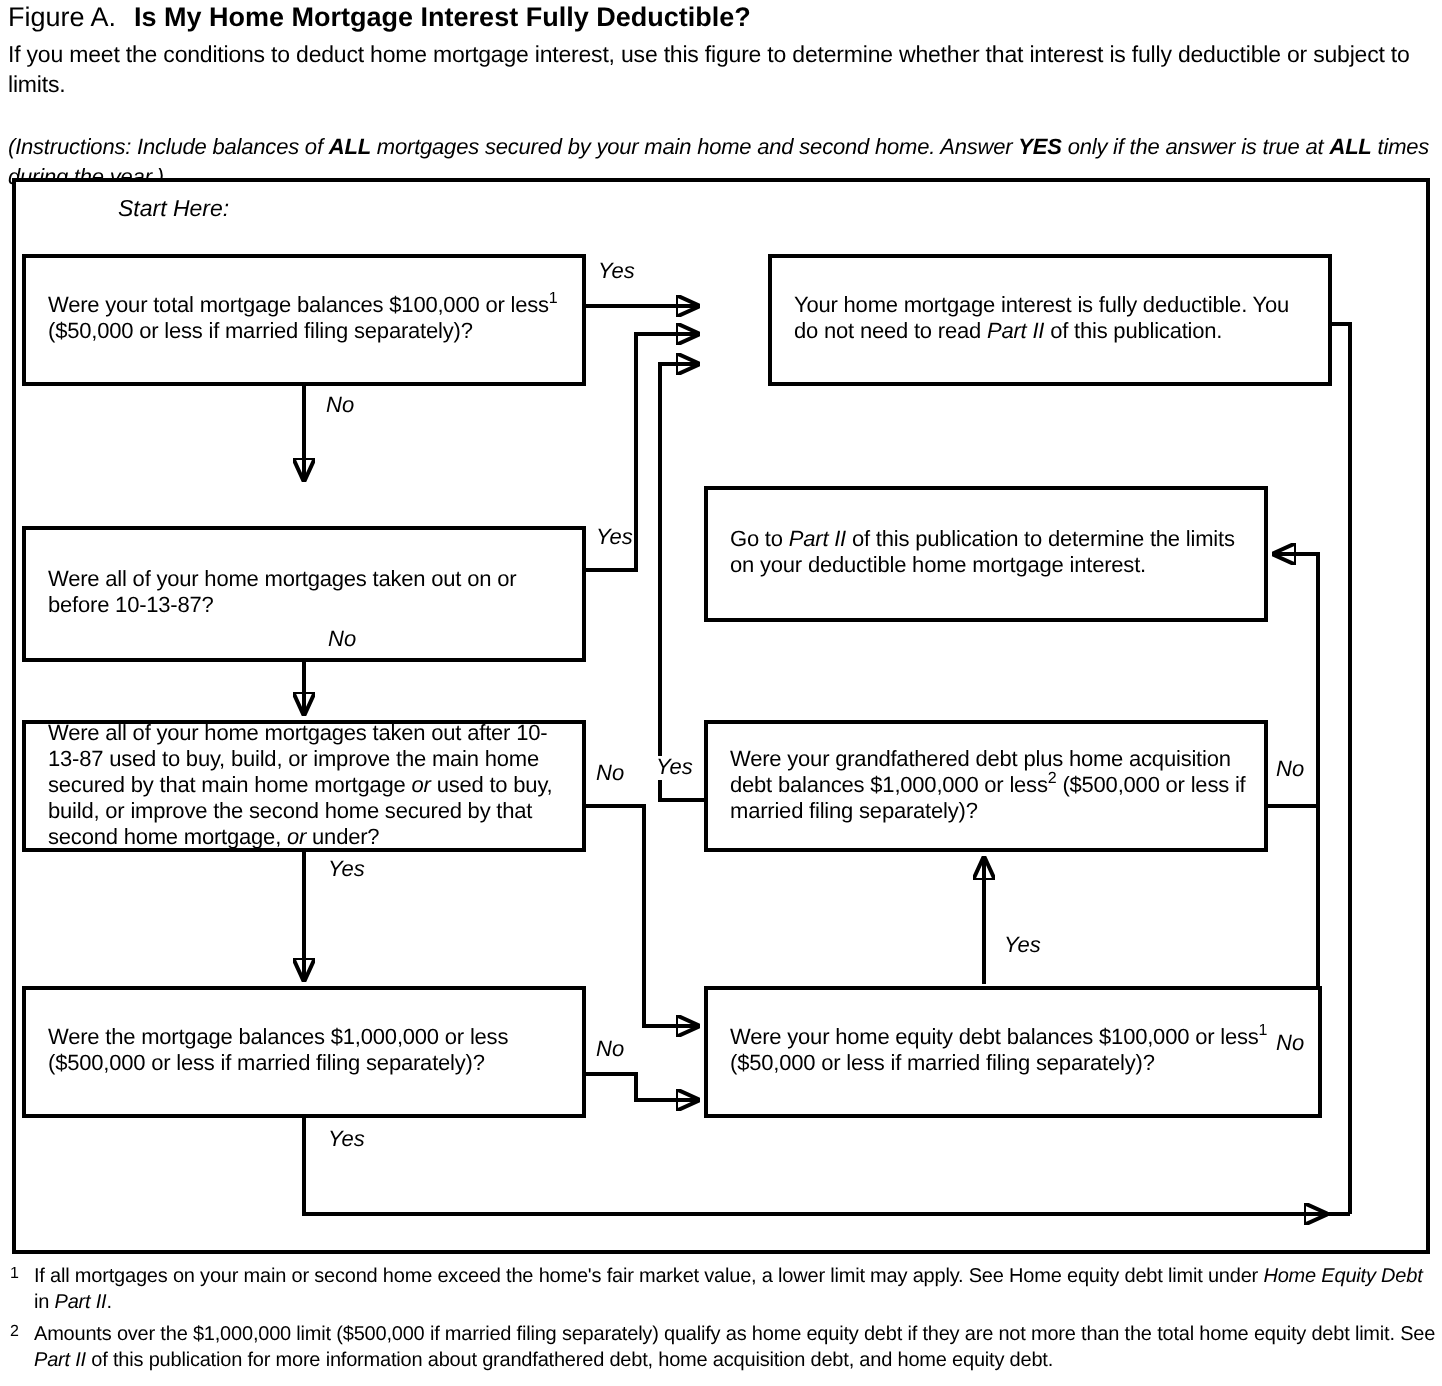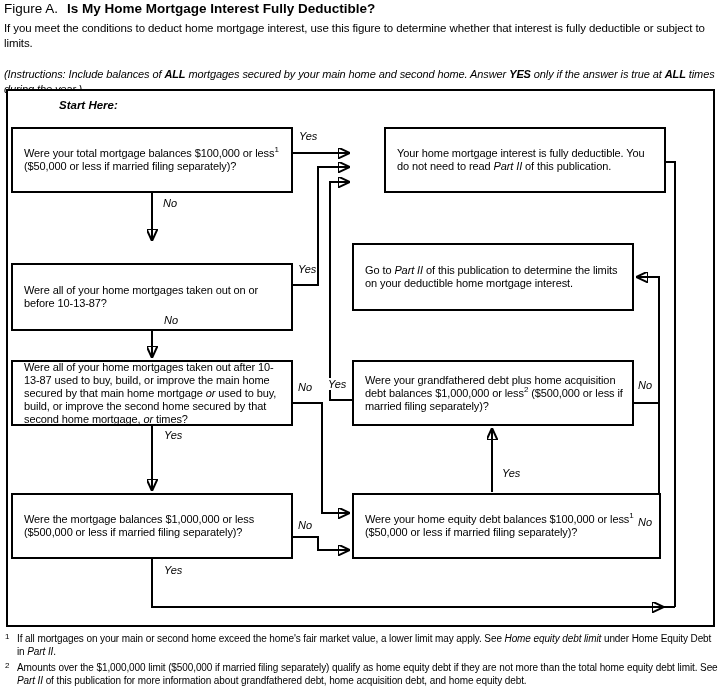--- a/index.html
+++ b/index.html
@@ -12,21 +12,21 @@
     overflow:hidden;
   }
   
   #figure-heading{position:absolute;left:4px;top:1px;font-size:13.5px;white-space:nowrap;}
   #figure-heading .fig-label{font-weight:normal;}
   #figure-heading .fig-title{font-weight:bold;margin-left:9px;}
   #intro-text{position:absolute;left:4px;top:21px;width:714px;font-size:11.5px;line-height:15px;letter-spacing:-0.1px;}
   #instructions-text{position:absolute;left:4px;top:67px;width:714px;font-size:11px;line-height:15px;letter-spacing:-0.1px;}
   
   #figure-frame{position:absolute;left:6px;top:89px;width:709px;height:538px;border:2px solid #000;box-sizing:border-box;background:#fff;}
-  #start-here{position:absolute;left:59px;top:99px;font-size:11.5px;font-weight:bold;font-style:italic;}
+  #start-here{position:absolute;left:59px;top:99px;font-size:11.5px;font-weight:normal;font-style:italic;}
   
   .fbox{
     position:absolute;border:2px solid #000;background:#fff;box-sizing:border-box;
     display:flex;align-items:center;
     font-size:11px;line-height:13px;letter-spacing:-0.1px;
     padding:2px 6px 2px 11px;
   }
   sup{font-size:8px;line-height:0;}
   #box-q1{left:11px;top:127px;width:282px;height:66px;}
   #box-r1{left:352px;top:127px;width:282px;height:66px;margin-left:32px;}
@@ -118,21 +118,21 @@
   <div class="fbox" id="box-r1">
       <span><span>Your home mortgage interest is fully deductible. You do not need to read </span><span style="font-style: italic;">Part II</span><span> of this publication.</span></span>
     </div>
   <div class="fbox" id="box-q2">
       <span><span>Were all of your home mortgages taken out on or before 10-13-87?</span></span>
     </div>
   <div class="fbox" id="box-r2">
       <span><span>Go to </span><span style="font-style: italic;">Part II</span><span> of this publication to determine the limits on your deductible home mortgage interest.</span></span>
     </div>
   <div class="fbox" id="box-q3">
-      <span><span>Were all of your home mortgages taken out after 10-13-87 used to buy, build, or improve the main home secured by that main home mortgage </span><span style="font-style: italic;">or</span><span> used to buy, build, or improve the second home secured by that second home mortgage, </span><span style="font-style: italic;">or</span><span> times?</span></span>
+      <span><span>Were all of your home mortgages taken out after 10-13-87 used to buy, build, or improve the main home secured by that main home mortgage </span><span style="font-style: italic;">or</span><span> used to buy, build, or improve the second home secured by that second home mortgage, </span><span style="font-style: italic;">or</span><span> under?</span></span>
     </div>
   <div class="fbox" id="box-r3">
       <span><span>Were your grandfathered debt plus home acquisition debt balances $1,000,000 or less</span><sup>2</sup><span> ($500,000 or less if married filing separately)?</span></span>
     </div>
   <div class="fbox" id="box-q4">
       <span><span>Were the mortgage balances $1,000,000 or less ($500,000 or less if married filing separately)?</span></span>
     </div>
   <div class="fbox" id="box-r4">
       <span><span>Were your home equity debt balances $100,000 or less</span><sup>1</sup><span> ($50,000 or less if married filing separately)?</span></span>
     </div>
@@ -145,20 +145,20 @@
   <span class="elabel" id="lbl-r3-yes">Yes</span>
   <span class="elabel" id="lbl-q3-yes">Yes</span>
   <span class="elabel" id="lbl-q4-no">No</span>
   <span class="elabel" id="lbl-q4-yes">Yes</span>
   <span class="elabel" id="lbl-r4-yes">Yes</span>
   <span class="elabel" id="lbl-r3-no">No</span>
   <span class="elabel" id="lbl-r4-no">No</span>
 
   <div class="footnote" id="footnote-1">
     <span class="fn-marker">1</span>
-    <span class="fn-text"><span>If all mortgages on your main or second home exceed the home's fair market value, a lower limit may apply. See </span><span style="font-style: italic;">Home equity debt limit</span><span> under </span><span style="">Home Equity Debt</span><span> in </span><span style="font-style: italic;">Part II</span><span>.</span></span>
+    <span class="fn-text"><span>If all mortgages on your main or second home exceed the home's fair market value, a lower limit may apply. See </span><span style="">Home equity debt limit</span><span> under </span><span style="font-style: italic;">Home Equity Debt</span><span> in </span><span style="font-style: italic;">Part II</span><span>.</span></span>
   </div>
   <div class="footnote" id="footnote-2">
     <span class="fn-marker">2</span>
     <span class="fn-text"><span>Amounts over the $1,000,000 limit ($500,000 if married filing separately) qualify as home equity debt if they are not more than the total home equity debt limit. See </span><span style="font-style: italic;">Part II</span><span> of this publication for more information about grandfathered debt, home acquisition debt, and home equity debt.</span></span>
   </div>
 
 </div>
 
 </body></html>

